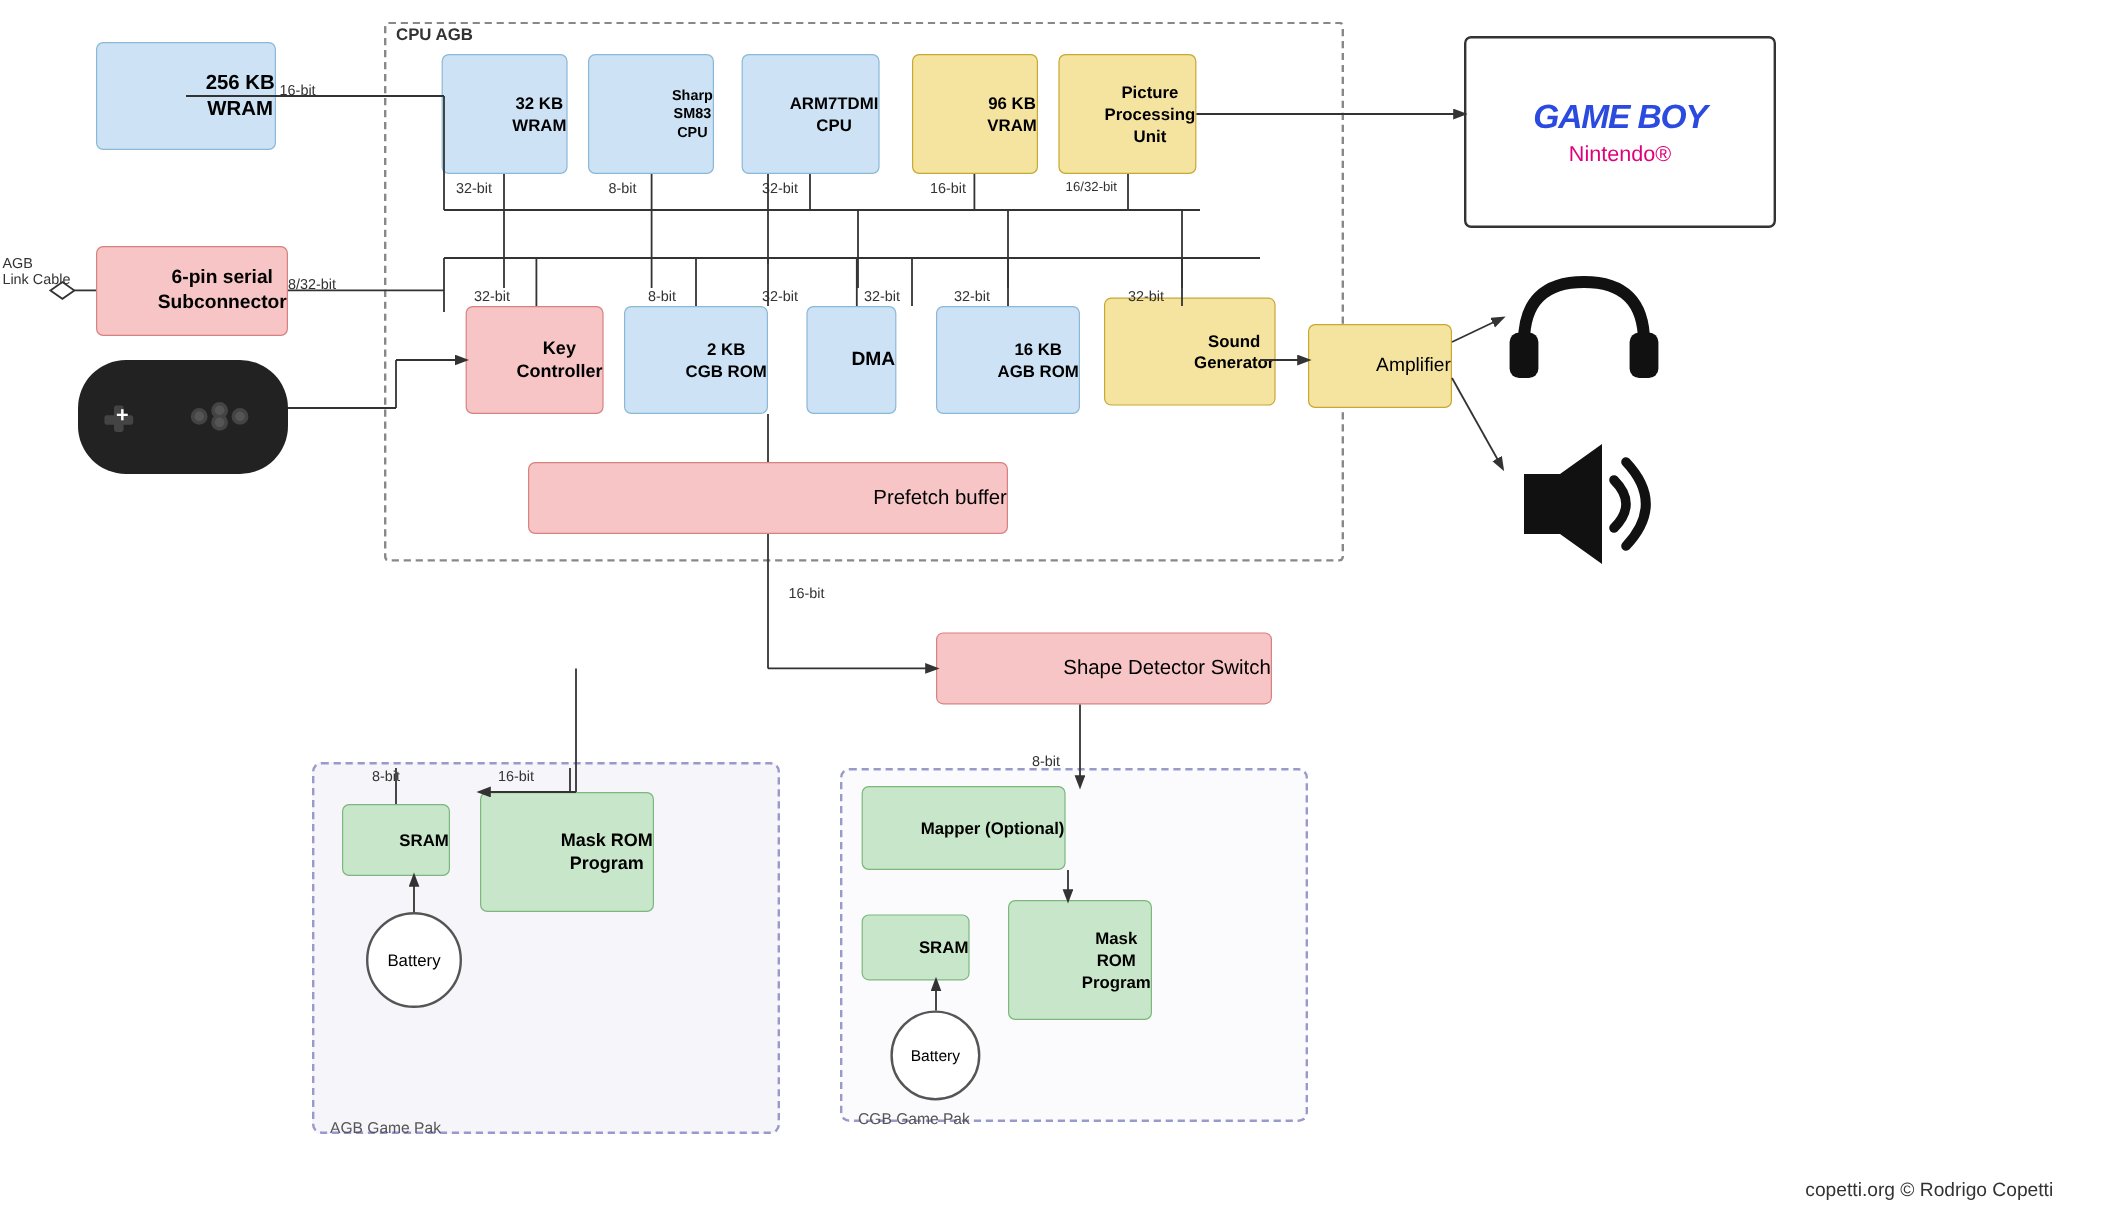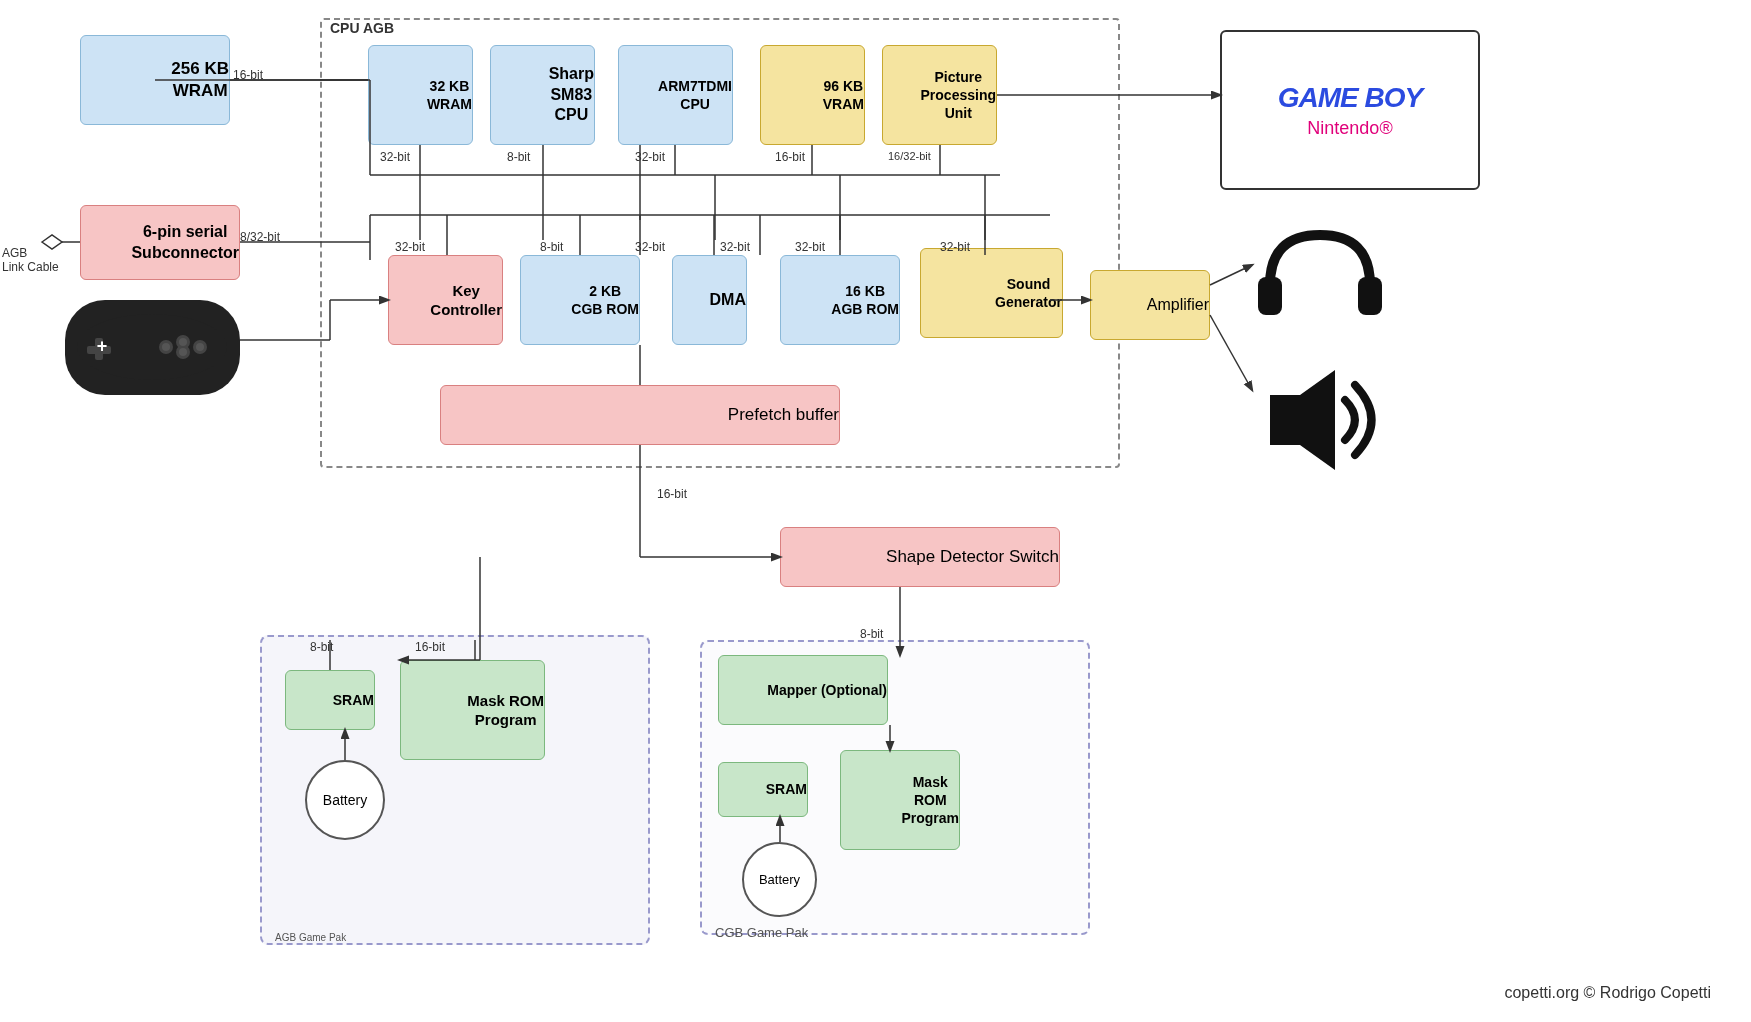--- a/index.html
+++ b/index.html
@@ -115,21 +115,21 @@
   <div class="box box-blue" style="left:80px; top:35px; width:150px; height:90px; font-size:17px; font-weight:600;">
     <span style="white-space:pre-line;">256 KB
 WRAM</span>
   </div>
   <div class="label" style="left:233px; top:68px;">16-bit</div>
 
   <div class="box box-pink" style="left:80px; top:205px; width:160px; height:75px; font-size:16px; font-weight:600;">
     <span style="white-space:pre-line;">6-pin serial
 Subconnector</span>
   </div>
-  <div class="label" style="left:2px; top:212px; white-space:pre-line; text-align:left; font-size:12px;margin-top:34px;">AGB
+  <div class="label" style="left:2px; top:212px; white-space:pre-line; text-align:left; font-size:12px;">AGB
 Link Cable</div>
   <div class="label" style="left:240px; top:230px;">8/32-bit</div>
 
   <div class="gamepad-icon" style="left:65px; top:300px; width:175px; height:95px;">
     <svg width="155" height="75" viewBox="0 0 155 75">
 
       <ellipse cx="77" cy="37" rx="75" ry="33" fill="#222"></ellipse>
 
       <rect x="20" y="28" width="8" height="22" fill="#444" rx="2"></rect>
       <rect x="12" y="36" width="24" height="8" fill="#444" rx="2"></rect>
@@ -146,21 +146,21 @@
       <circle cx="108" cy="42" r="4" fill="#555"></circle>
     </svg>
   </div>
 
   <div class="box box-blue" style="left:368px; top:45px; width:105px; height:100px; font-size:14px; font-weight:600;">
     <span style="white-space:pre-line;">32 KB
 WRAM</span>
   </div>
   <div class="label" style="left:380px; top:150px;">32-bit</div>
 
-  <div class="box box-blue" style="left:490px; top:45px; width:105px; height:100px; font-size:16px; font-weight:600;">
+  <div class="box box-blue" style="left:490px; top:45px; width:105px; height:100px; font-size:12px; font-weight:600;">
     <span style="white-space:pre-line;">Sharp
 SM83
 CPU</span>
   </div>
   <div class="label" style="left:507px; top:150px;">8-bit</div>
 
   <div class="box box-blue" style="left:618px; top:45px; width:115px; height:100px; font-size:14px; font-weight:600;">
     <span style="white-space:pre-line;">ARM7TDMI
 CPU</span>
   </div>
@@ -217,21 +217,21 @@
     <span>Prefetch buffer</span>
   </div>
 
   <div class="box box-pink" style="left:780px; top:527px; width:280px; height:60px; font-size:17px; font-weight:500;">
     <span>Shape Detector Switch</span>
   </div>
   <div class="label" style="left:657px; top:487px;">16-bit</div>
 
   <div style="position:absolute; left:260px; top:635px; width:390px; height:310px;
               border:2px dashed #9999cc; border-radius:8px; background:rgba(180,180,220,0.13);"></div>
-  <div class="label" style="left:275px; top:932px; font-size:10px; color:#555;">AGB Game Pak</div>
+  <div class="label" style="left:275px; top:932px; font-size:13px; color:#555;">AGB Game Pak</div>
 
   <div class="box box-green" style="left:285px; top:670px; width:90px; height:60px; font-size:14px; font-weight:600;">
     <span>SRAM</span>
   </div>
 
   <div class="box box-green" style="left:400px; top:660px; width:145px; height:100px; font-size:15px; font-weight:600;">
     <span style="white-space:pre-line;">Mask ROM
 Program</span>
   </div>
   <div class="label" style="left:310px; top:640px;">8-bit</div>

